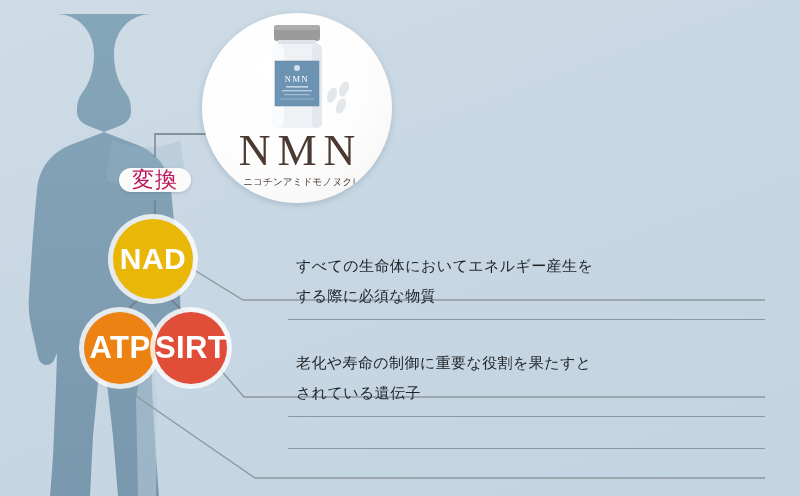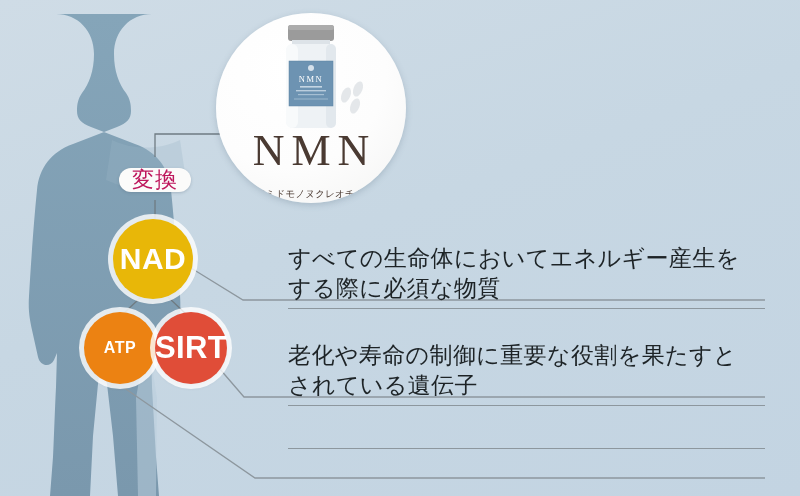--- a/index.html
+++ b/index.html
@@ -12,38 +12,37 @@
     background:linear-gradient(160deg,#cfdce6 0%,#c7d7e3 45%,#c3d4e2 100%);}
 
   
   #silhouette{position:absolute;left:0;top:0;width:800px;height:496px;}
 
   
   #connectors{position:absolute;left:0;top:0;width:800px;height:496px;}
 
   
   .product-circle{
-    position:absolute;left:216px;top:13px;width:190px;height:190px;
+    position:absolute;left:202px;top:13px;width:190px;height:190px;
     border-radius:50%;
     background:radial-gradient(circle at 38% 30%,#ffffff 0%,#fdfdfd 55%,#f3f3f2 100%);
     box-shadow:0 2px 6px rgba(90,110,130,.28);
     overflow:hidden;
   }
   .bottle-wrap{position:absolute;left:0;top:10px;width:190px;height:112px;}
   .nmn-title{
     position:absolute;left:0;top:116px;width:190px;text-align:center;
     font-size:44px;line-height:44px;letter-spacing:7px;
     color:#4a3a32;font-family:"Liberation Serif","DejaVu Serif",serif;
     font-weight:400;text-indent:7px;
   }
   .nmn-sub{
-    position:absolute;left:0;top:163px;width:190px;text-align:left;
+    position:absolute;left:0;top:163px;width:190px;text-align:right;
     font-size:9.5px;line-height:11px;letter-spacing:.2px;color:#4a3a32;
     font-family:"DejaVu Sans","Liberation Sans",sans-serif;
-    margin-top:12px;
   }
 
   
   .convert-pill{
     position:absolute;left:119px;top:168px;width:72px;height:24px;
     border-radius:16px;background:#fbfbfa;
     box-shadow:0 1px 3px rgba(80,100,120,.30);
     display:flex;align-items:center;justify-content:center;
     font-size:22px;color:#be185d;letter-spacing:1px;
     font-family:"DejaVu Sans","Liberation Sans",sans-serif;
@@ -53,29 +52,29 @@
   .node{
     position:absolute;border-radius:50%;
     display:flex;align-items:center;justify-content:center;
     color:#ffffff;font-weight:700;
     font-family:"Liberation Sans","DejaVu Sans",sans-serif;
     box-shadow:0 0 0 5px rgba(255,255,255,.80), 0 2px 5px rgba(70,90,110,.30);
   }
   #node-nad{left:113px;top:219px;width:80px;height:80px;background:#e8b708;
     font-size:30px;letter-spacing:.5px;}
   #node-atp{left:84px;top:312px;width:72px;height:72px;background:#ec8212;
-    font-size:16px;letter-spacing:.5px;}
+    font-size:31px;letter-spacing:.5px;}
   #node-sirt{left:155px;top:312px;width:72px;height:72px;background:#e04d38;
     font-size:31px;letter-spacing:.3px;}
 
   
   .desc{position:absolute;}
   .desc p{
-    margin:0;
-    font-size:23px;line-height:30px;letter-spacing:.4px;
+    margin:8px;
+    font-size:15px;line-height:30px;letter-spacing:.4px;
     color:#1d2326;font-weight:500;
     font-family:"DejaVu Sans","Liberation Sans",sans-serif;
     white-space:pre-line;
   }
   .desc .rule{
     margin-top:5px;height:1px;background:#8d979e;
   }
   #desc-1{left:288px;top:243px;width:477px;}
   #desc-2{left:288px;top:340px;width:477px;}
   #desc-3{left:288px;top:443px;width:477px;}

